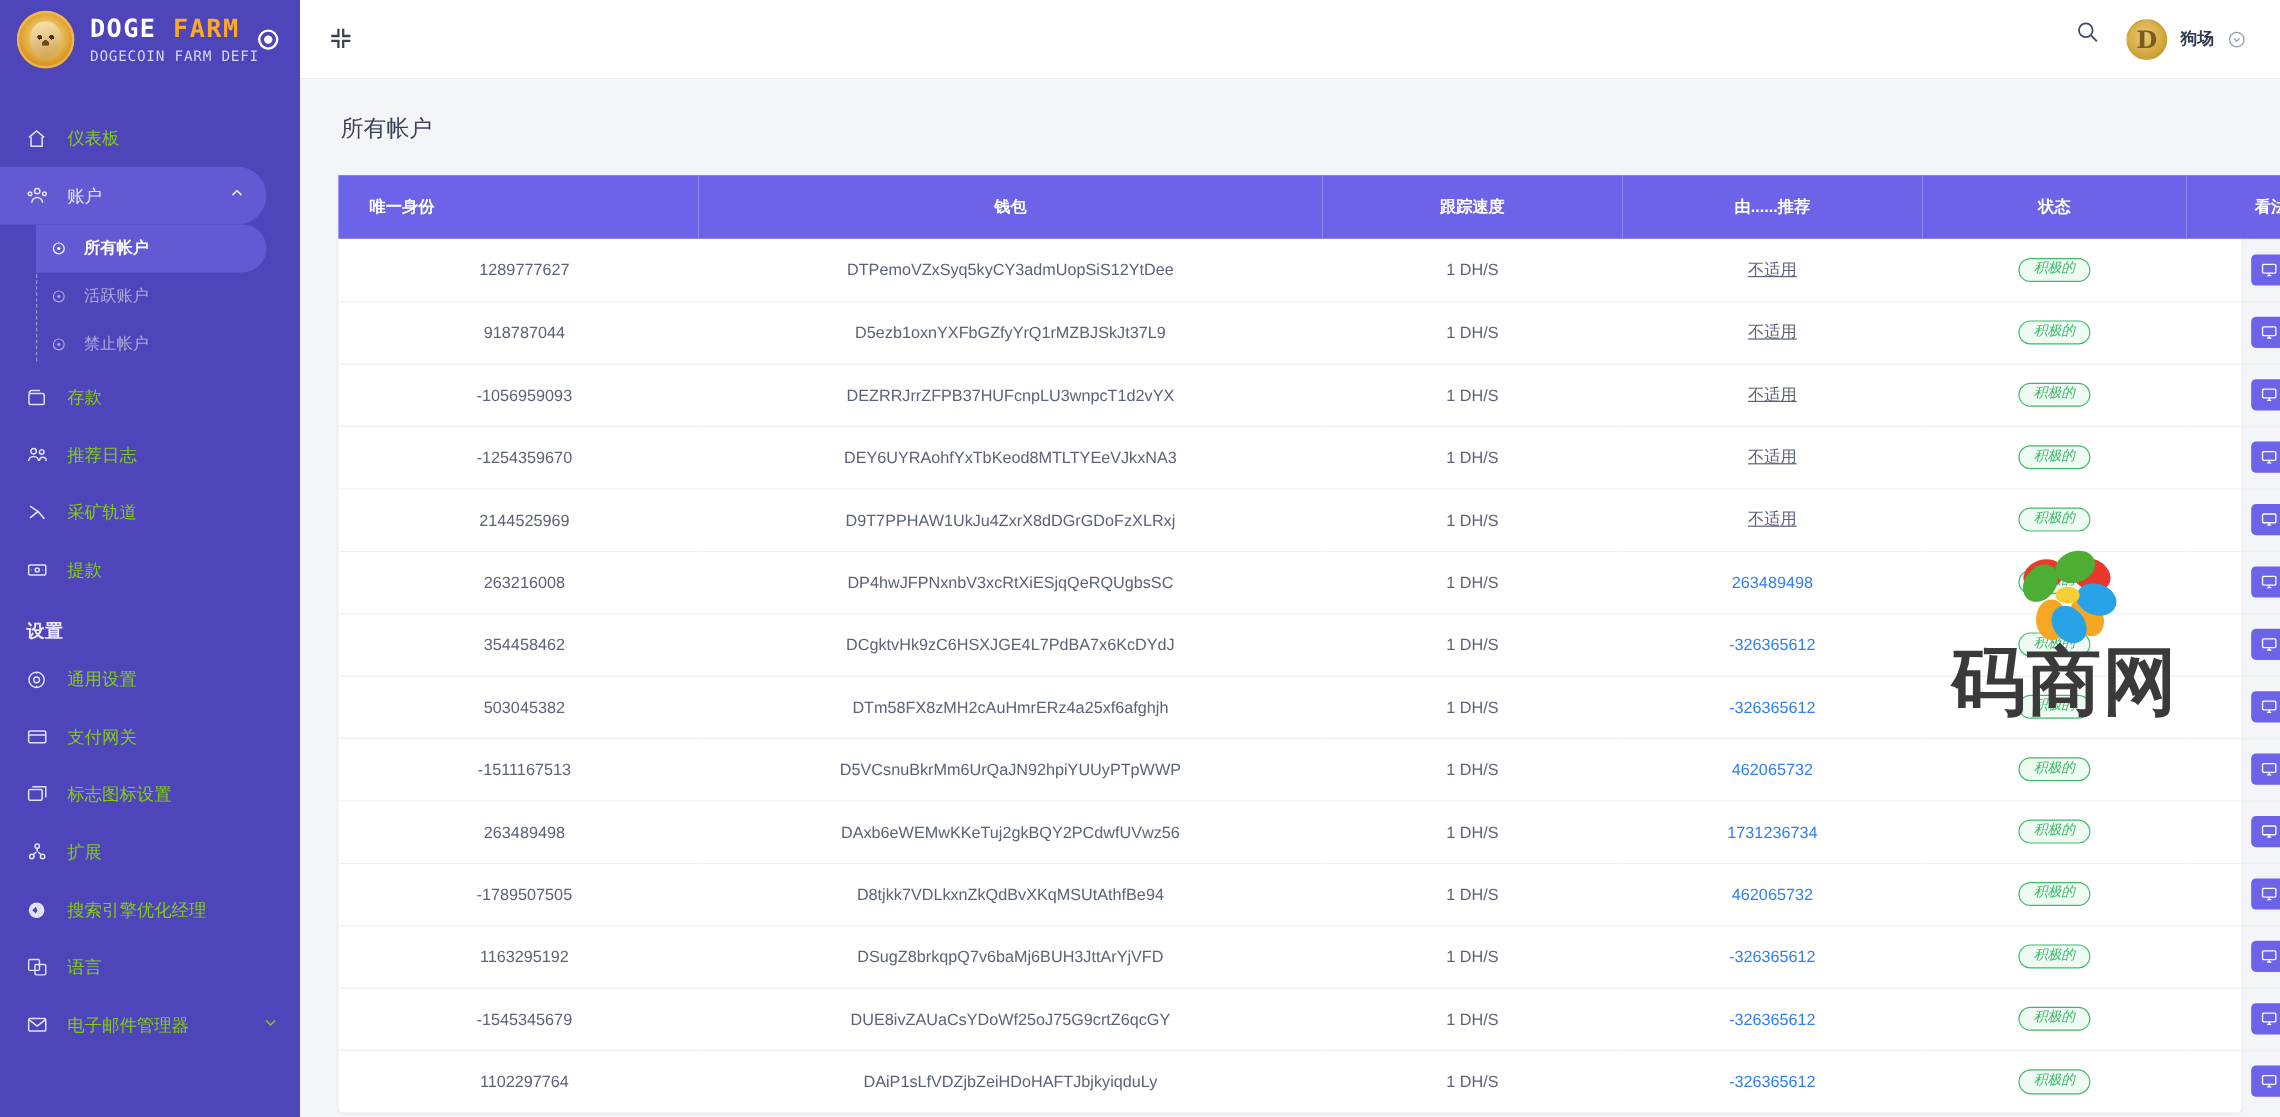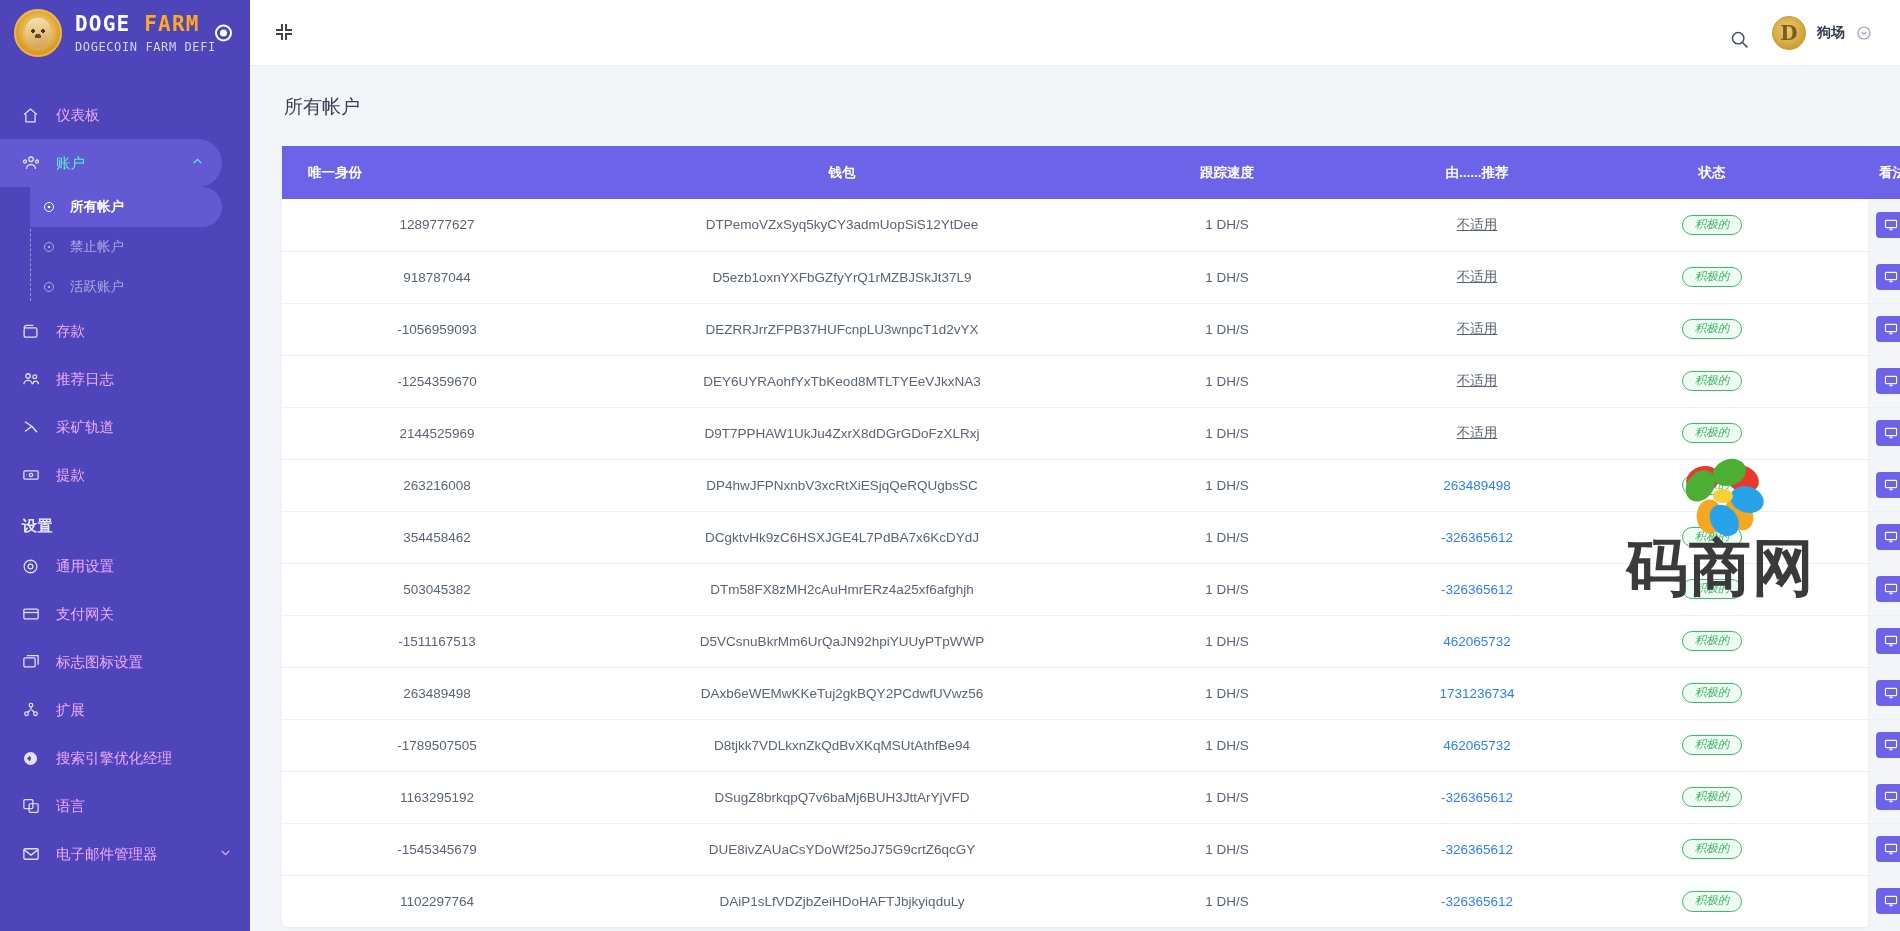--- a/index.html
+++ b/index.html
@@ -59,32 +59,32 @@
   .brand-dot {
     position: absolute; right: 18px; top: 50%; transform: translateY(-50%);
     width: 17px; height: 17px; border-radius: 50%;
     border: 2px solid #ffffff; display: flex; align-items: center; justify-content: center;
   }
   .brand-dot i { width: 7px; height: 7px; border-radius: 50%; background: #fff; display: block; }
 
   .nav { padding-top: 25px; }
   .nav-item {
     height: 48px; display: flex; align-items: center;
-    padding-left: 22px; color: #f0abfc; font-size: 14.5px;
+    padding-left: 22px; color: #84cc16; font-size: 14.5px;
     position: relative; cursor: pointer;
   }
   .nav-item .ico {
     width: 26px; flex: 0 0 26px; display: flex; align-items: center;
     color: #e4e1f6;
   }
   .nav-item .lbl { margin-left: 8px; white-space: nowrap; }
   .nav-item.open {
     background: #6359d3;
     border-top-right-radius: 26px; border-bottom-right-radius: 26px;
-    margin-right: 28px; color: #5eead4;
+    margin-right: 28px; color: #e5e5e5;
   }
   .nav-item .caret { position: absolute; right: 18px; top: 50%; transform: translateY(-50%); }
 
   .subnav { position: relative; padding-left: 30px; }
   .subnav::before {
     content: ""; position: absolute; left: 30px; top: 2px; bottom: 6px;
     border-left: 1px dashed rgba(255,255,255,.42);
   }
   .sub-item {
     height: 40px; display: flex; align-items: center; font-size: 13.5px;
@@ -106,21 +106,21 @@
     padding: 18px 0 6px 22px; letter-spacing: .4px;
   }
 
   
   .main { flex: 1; height: 931px; background: #f4f5f8; position: relative; overflow: hidden; }
   .topbar {
     height: 66px; background: #ffffff; display: flex; align-items: center;
     padding: 0 28px 0 22px; border-bottom: 1px solid #edeef2;
   }
   .collapse-btn { width: 26px; height: 26px; cursor: pointer; color: #4b5563; }
-  .topbar-right { margin-left: auto; display: flex; align-items: flex-end; gap: 22px; }
+  .topbar-right { margin-left: auto; display: flex; align-items: flex-start; gap: 22px; }
   .search-btn { color: #3b4a6b; cursor: pointer; display: flex; }
   .user-box { display: flex; align-items: center; gap: 11px; cursor: pointer; }
   .avatar {
     width: 34px; height: 34px; border-radius: 50%;
     background: radial-gradient(circle at 45% 40%, #e9c87b 0%, #d6ab42 55%, #b98c25 100%);
     position: relative; overflow: hidden;
     border: 1px solid #c79f33;
   }
   .avatar::before {
     content: "D"; position: absolute; inset: 0; display: flex;
@@ -246,30 +246,30 @@
           </span>
           <span class="sub-lbl">所有帐户</span>
         </div>
         <div class="sub-item">
           <span class="dot">
             <svg width="12" height="12" viewBox="0 0 24 24" fill="none" stroke="currentColor" stroke-width="2">
                 <circle cx="12" cy="12" r="9"></circle>
                 <circle cx="12" cy="12" r="2.6" fill="currentColor" stroke="none"></circle>
               </svg>
           </span>
-          <span class="sub-lbl">禁止帐户</span>
+          <span class="sub-lbl">活跃账户</span>
         </div>
         <div class="sub-item">
           <span class="dot">
             <svg width="12" height="12" viewBox="0 0 24 24" fill="none" stroke="currentColor" stroke-width="2">
                 <circle cx="12" cy="12" r="9"></circle>
                 <circle cx="12" cy="12" r="2.6" fill="currentColor" stroke="none"></circle>
               </svg>
           </span>
-          <span class="sub-lbl">活跃账户</span>
+          <span class="sub-lbl">禁止帐户</span>
         </div>
       </div>
 
       <div class="nav-item">
         <span class="ico">
           <svg width="17" height="17" viewBox="0 0 24 24" fill="none" stroke="currentColor" stroke-width="1.8">
               <rect x="3" y="7" width="18" height="13" rx="2"></rect>
               <path d="M16 3.5H6.5A3.5 3.5 0 0 0 3 7"></path>
             </svg>
         </span>

